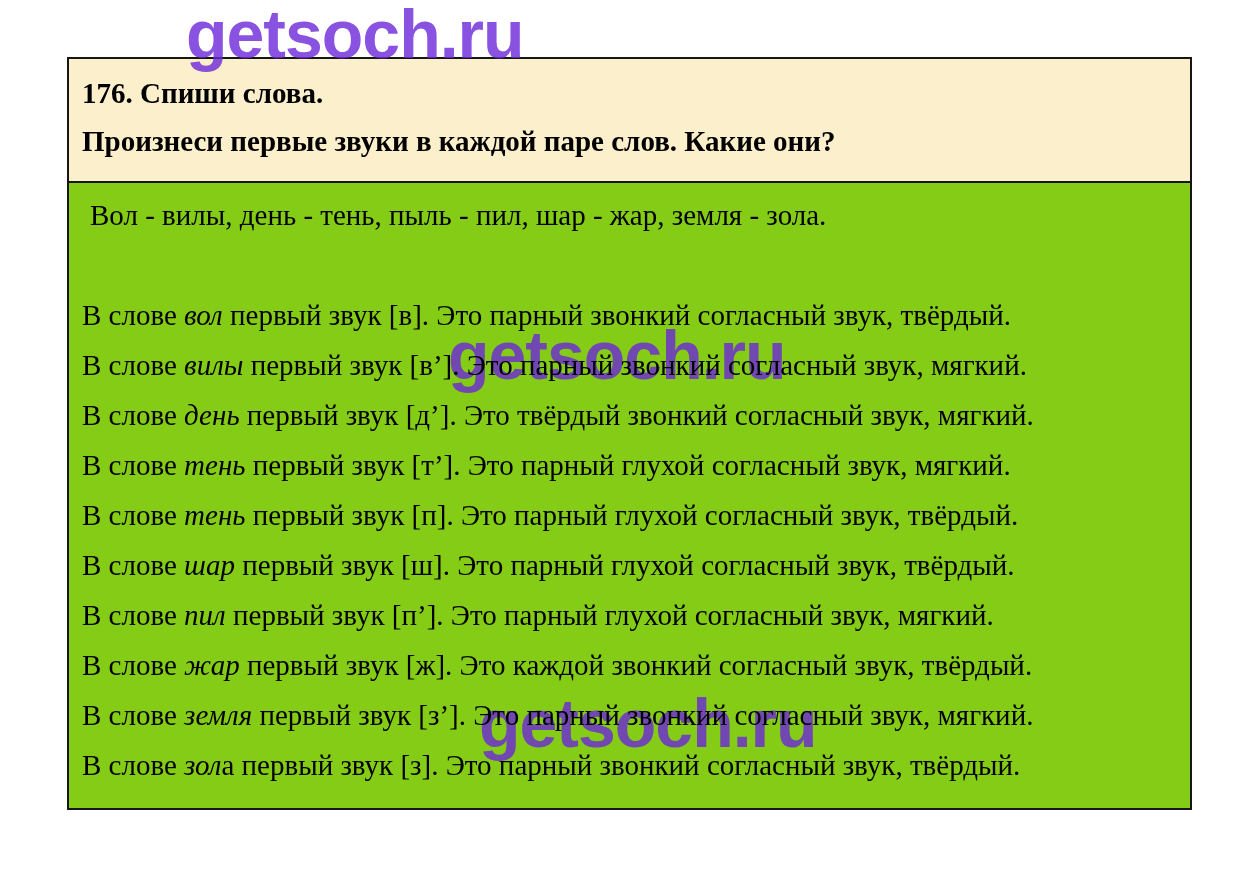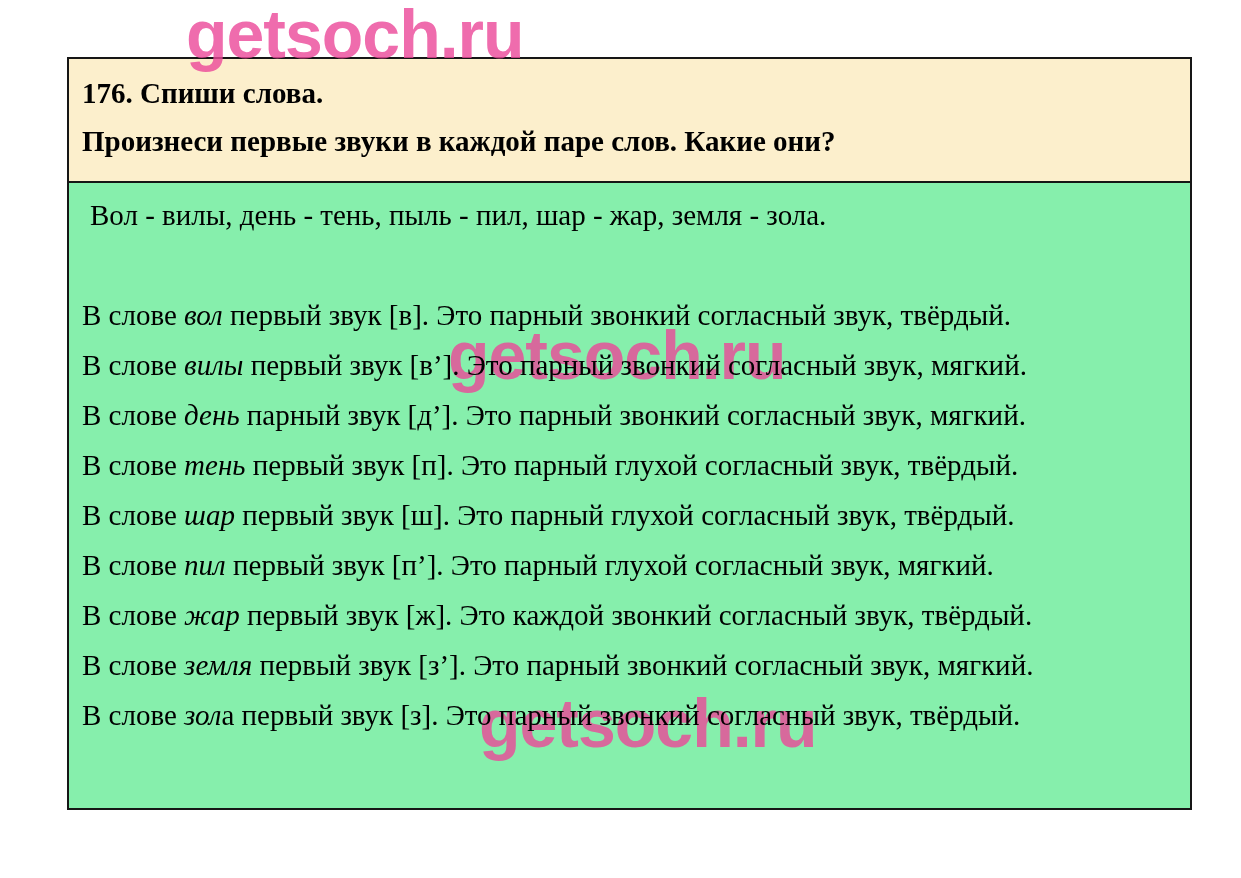--- a/index.html
+++ b/index.html
@@ -17,21 +17,21 @@
   }
 
   
   .task-box {
     position: absolute;
     left: 67px;
     top: 57px;
     width: 1121px;
     height: 749px;
     border: 2px solid #161616;
-    background: #86efac;
+    background: #84cc16;
     box-sizing: content-box;
     font-family: Liberation Serif, serif;
   }
   .task-header {
     background: #fcefcc;
     border-bottom: 2px solid #161616;
     padding: 10px 18px 16px 13px;
   }
   .header-line {
     margin: 0;
@@ -67,21 +67,21 @@
 
   
   .watermark {
     position: absolute;
     z-index: 1;
     font-family: "Liberation Sans", sans-serif;
     font-weight: bold;
     font-size: 68px;
     line-height: 1;
     letter-spacing: -1px;
-    color: #ec4899;
+    color: #6d28d9;
     opacity: 0.8;
     white-space: nowrap;
     pointer-events: none;
     user-select: none;
   }
   .wm-top { left: 186px; top: 0px; }
   .wm-mid { left: 448px; top: 321px; }
   .wm-bot { left: 479px; top: 689px; }
 </style>
 </head>
@@ -92,22 +92,23 @@
     <p class="header-line">176. Спиши слова.</p>
     <p class="header-line">Произнеси первые звуки в каждой паре слов. Какие они?</p>
   </div>
   <div class="task-body">
     <p class="pairs-line">Вол - вилы, день - тень, пыль - пил, шар - жар, земля - зола.</p>
 
     <p class="answer-line"><span>В слове</span> <i class="word">вол</i><span></span> <span>первый звук [в]. Это парный звонкий согласный звук, твёрдый.</span></p>
 
     <p class="answer-line"><span>В слове</span> <i class="word">вилы</i><span></span> <span>первый звук [в’]. Это парный звонкий согласный звук, мягкий.</span></p>
 
-    <p class="answer-line"><span>В слове</span> <i class="word">день</i><span></span> <span>парный звук [д’]. Это парный звонкий согласный звук, мягкий.</span></p>
+    <p class="answer-line"><span>В слове</span> <i class="word">день</i><span></span> <span>первый звук [д’]. Это твёрдый звонкий согласный звук, мягкий.</span></p>
 
+    <p class="answer-line"><span>В слове</span> <i class="word">тень</i><span></span> <span>первый звук [т’]. Это парный глухой согласный звук, мягкий.</span></p>
 
     <p class="answer-line"><span>В слове</span> <i class="word">тень</i><span></span> <span>первый звук [п]. Это парный глухой согласный звук, твёрдый.</span></p>
 
     <p class="answer-line"><span>В слове</span> <i class="word">шар</i><span></span> <span>первый звук [ш]. Это парный глухой согласный звук, твёрдый.</span></p>
 
     <p class="answer-line"><span>В слове</span> <i class="word">пил</i><span></span> <span>первый звук [п’]. Это парный глухой согласный звук, мягкий.</span></p>
 
     <p class="answer-line"><span>В слове</span> <i class="word">жар</i><span></span> <span>первый звук [ж]. Это каждой звонкий согласный звук, твёрдый.</span></p>
 
     <p class="answer-line"><span>В слове</span> <i class="word">земля</i><span></span> <span>первый звук [з’]. Это парный звонкий согласный звук, мягкий.</span></p>

